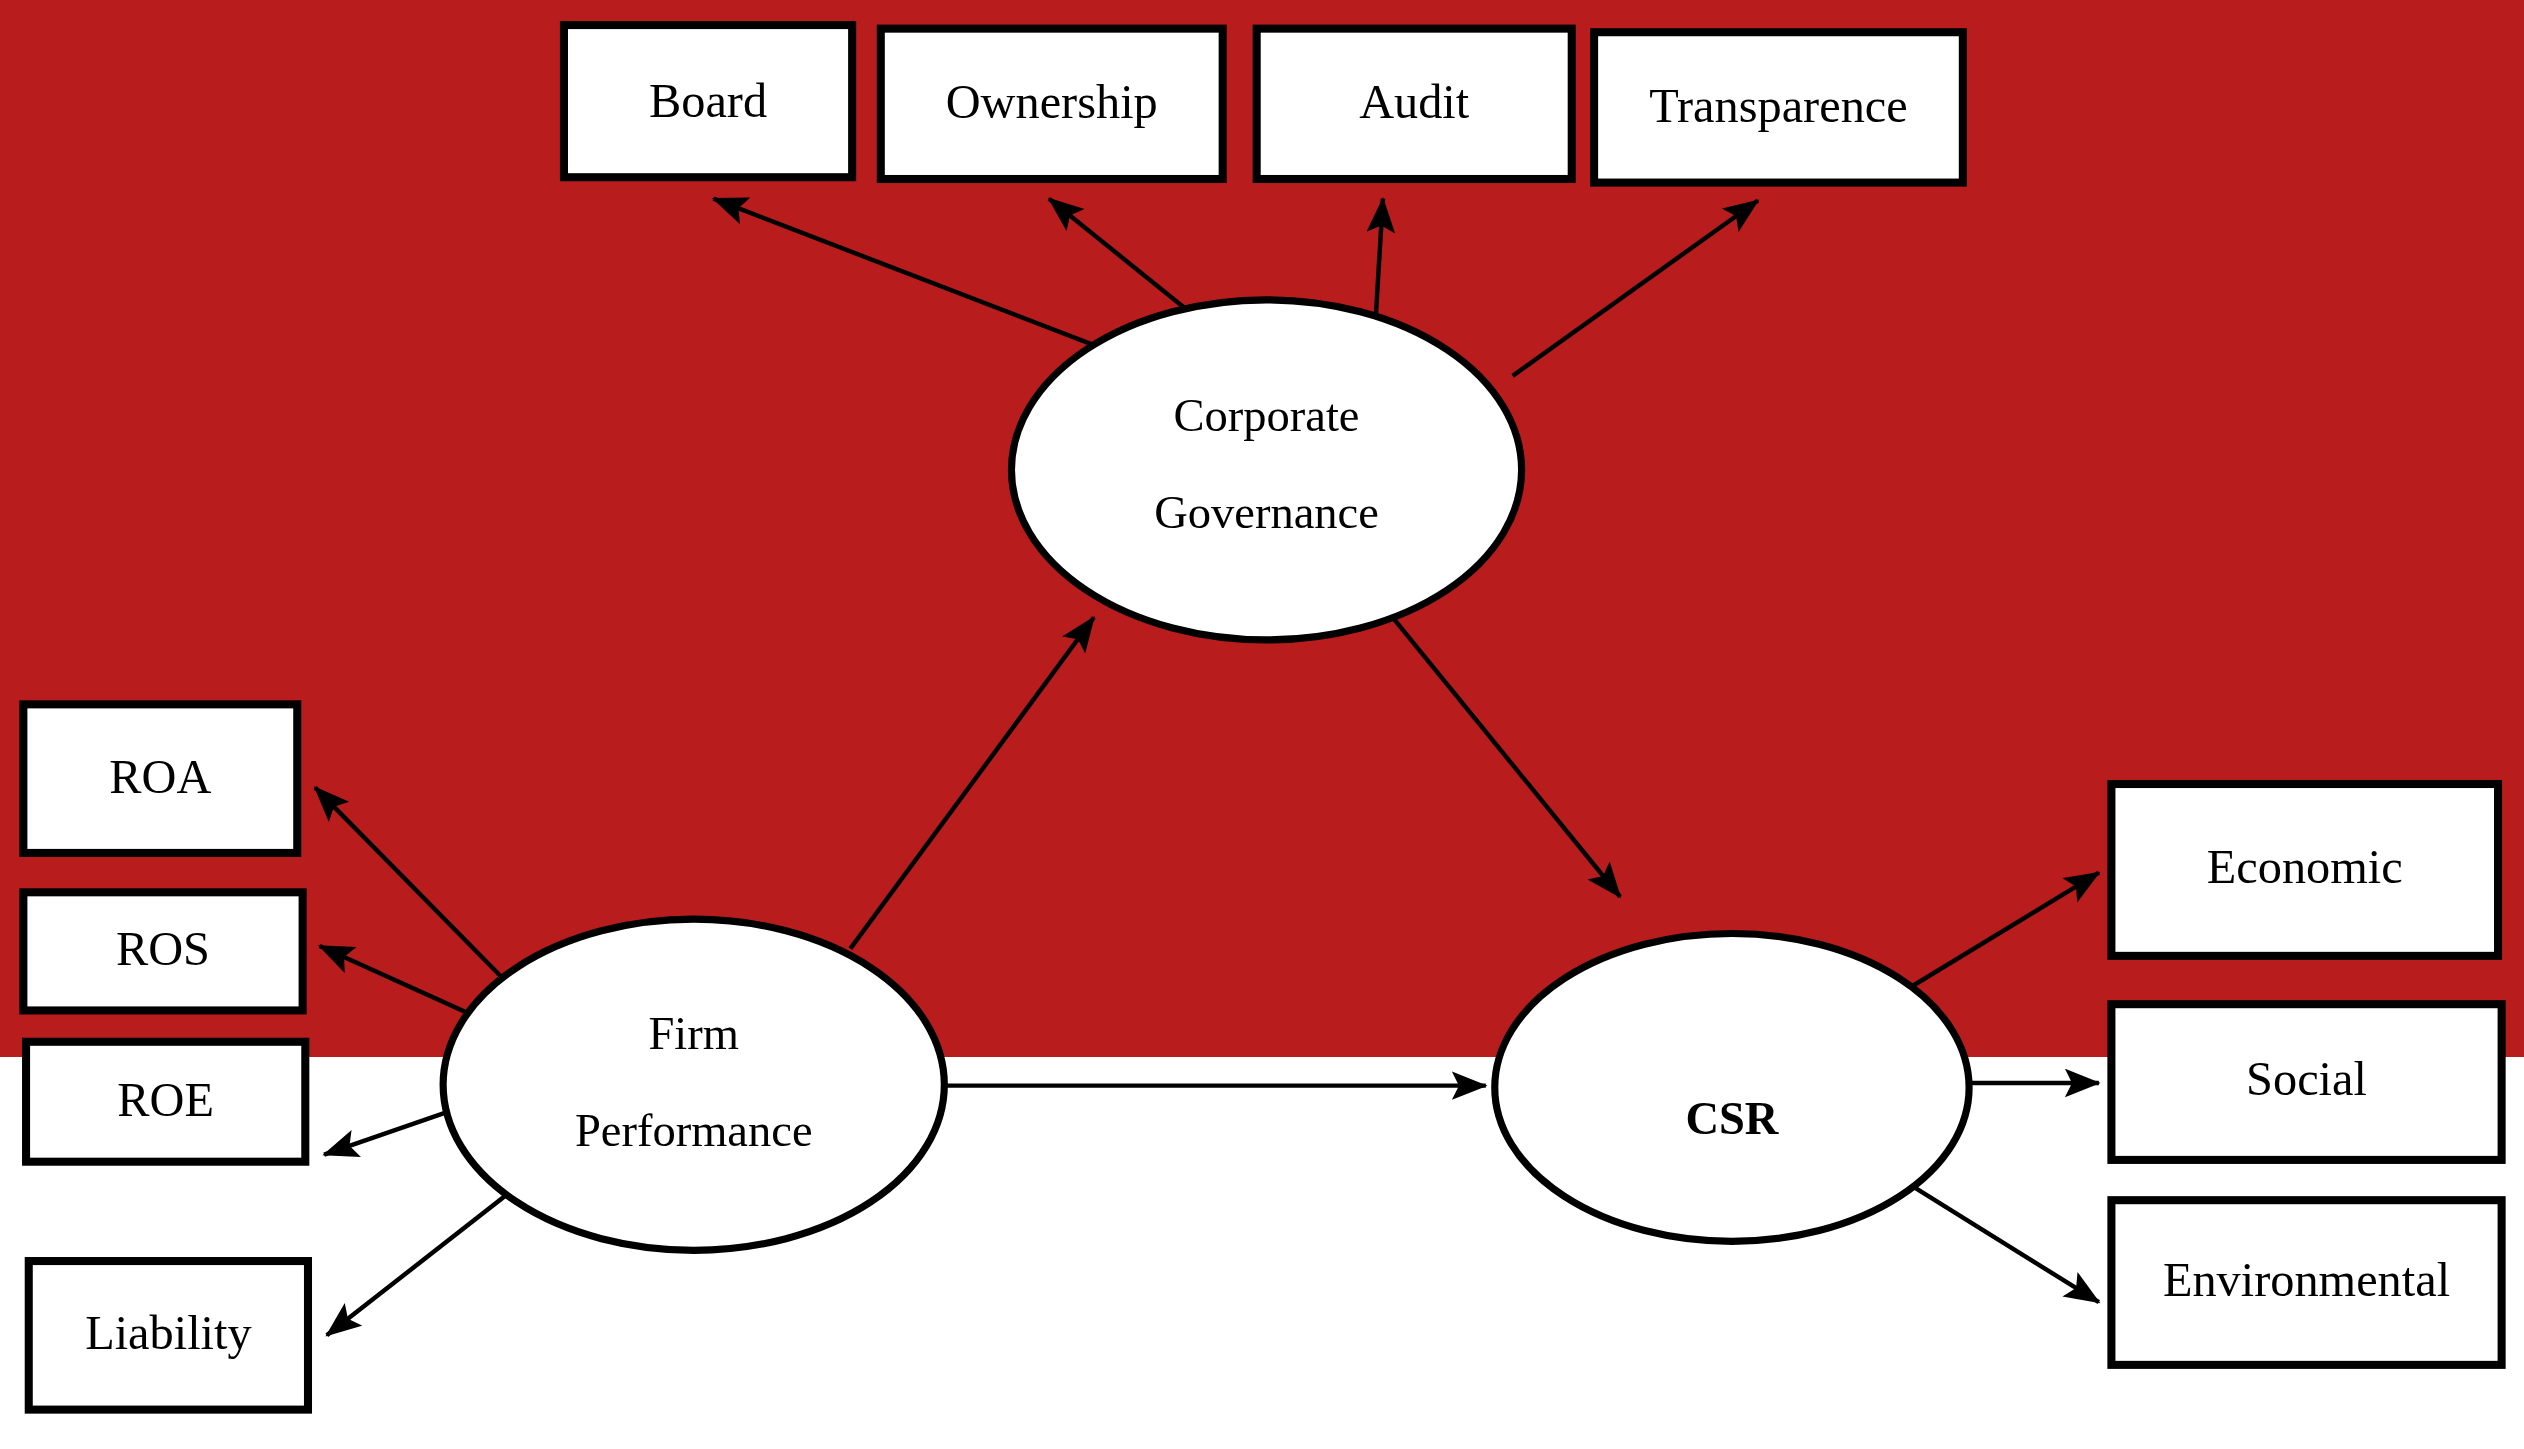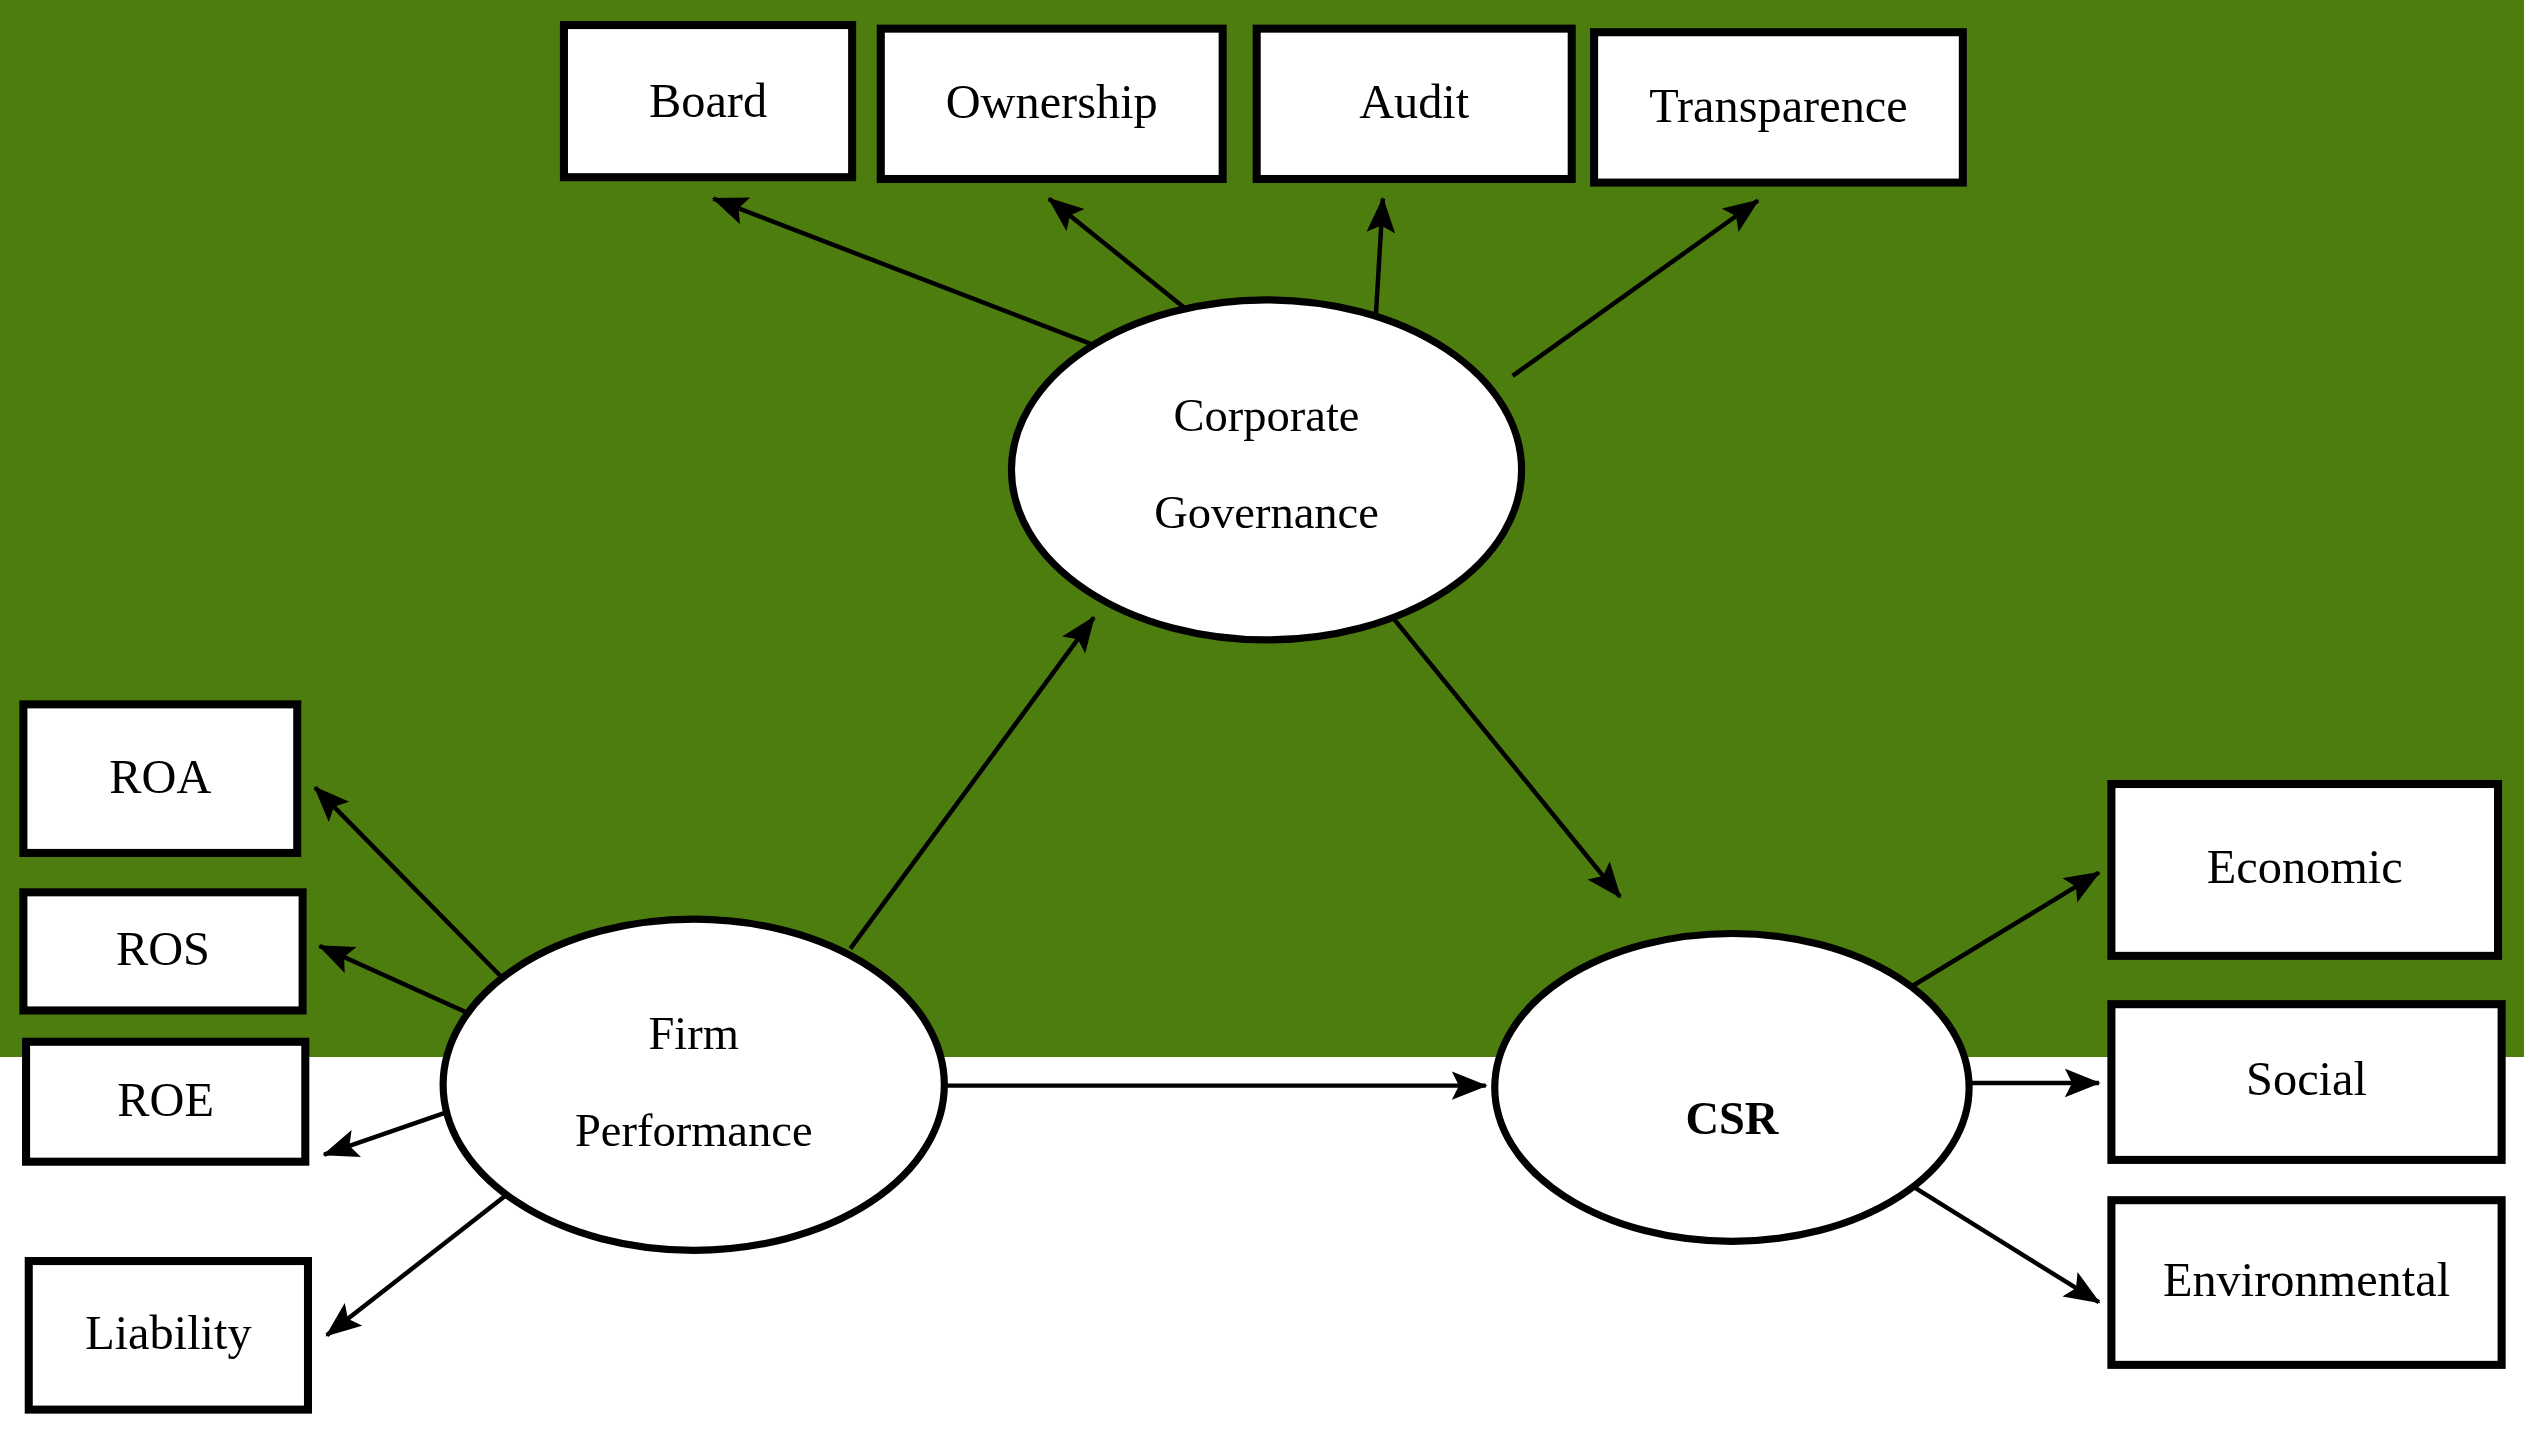--- a/index.html
+++ b/index.html
@@ -10,21 +10,21 @@
   body {
     width: 2525px;
     height: 1449px;
     font-family: "Liberation Serif", "DejaVu Serif", serif;
     overflow: hidden;
   }
   #diagram-root {
     position: relative;
     width: 2525px;
     height: 1057px;
-    background: #4d7c0f;
+    background: #b91c1c;
   }
   svg#diagram-canvas {
     position: absolute;
     left: 0;
     top: 0;
     width: 2525px;
     height: 1449px;
     display: block;
   }
   .node-box {

